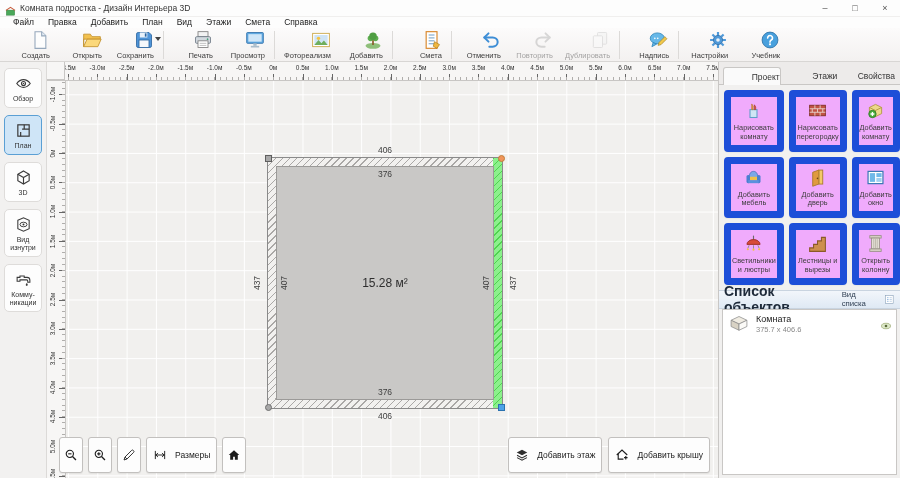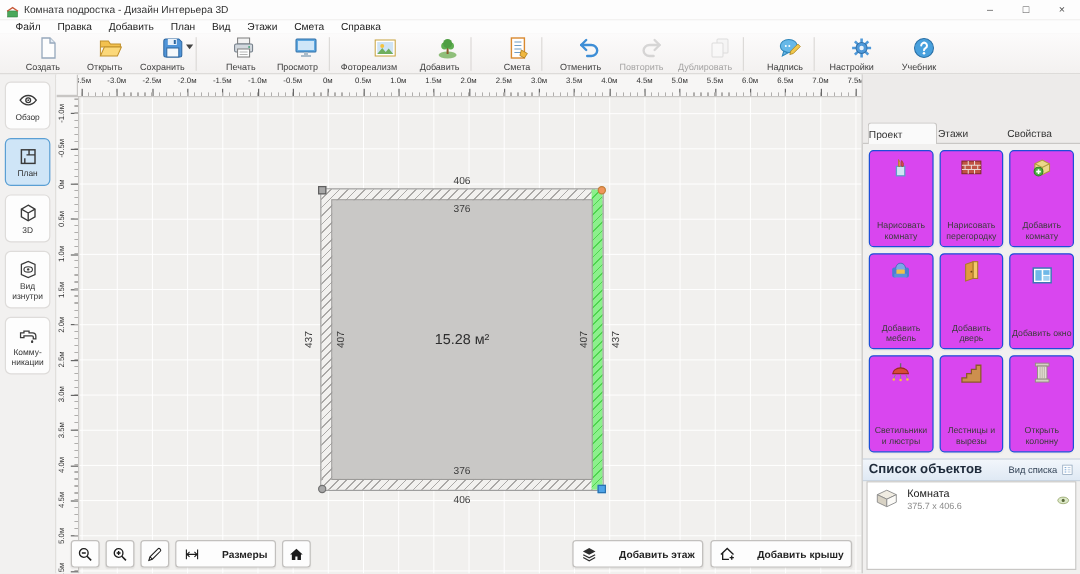--- a/index.html
+++ b/index.html
@@ -89,44 +89,44 @@
   .h-or{border:1px solid #c07f3a;background:#f0955a;border-radius:50%;}
   .h-bl{border:1px solid #2a72b0;background:#4da3e8;}
   .dim{position:absolute;font-size:8.5px;color:#3d3d3d;white-space:nowrap;}
   .dim.hz{left:0;right:0;text-align:center;}
   .dim.vt{top:50%;width:30px;height:10px;line-height:10px;margin-top:-5px;text-align:center;
           transform:rotate(-90deg);}
 
   
   .ct-left{position:absolute;left:12px;bottom:5px;display:flex;gap:5px;z-index:7;align-items:center;}
   .ct-right{position:absolute;right:8px;bottom:5px;display:flex;gap:6px;z-index:7;}
-  .cbtn{height:23px;background:#fdfdfd;border:1px solid #c2c0be;border-radius:3px;
-        display:flex;align-items:center;justify-content:center;gap:18px;padding:0 6px;
-        box-sizing:border-box;font-size:8.5px;color:#222;box-shadow:0 1px 1px rgba(0,0,0,.06);font-weight:bold;}
+  .cbtn{height:36px;background:#fdfdfd;border:1px solid #c2c0be;border-radius:3px;
+        display:flex;align-items:center;justify-content:center;gap:8px;padding:0 6px;
+        box-sizing:border-box;font-size:8.5px;color:#222;box-shadow:0 1px 1px rgba(0,0,0,.06);}
   .cbtn.sq{width:24px;padding:0;}
   .cicon{width:14px;height:14px;display:block;flex:none;}
 
   
   .panel{position:absolute;right:0;top:0;bottom:0;width:182px;background:#f1f0ef;
          border-left:1px solid #c9c7c5;box-sizing:border-box;display:flex;flex-direction:column;}
   .tabs{display:flex;padding:4px 4px 0 4px;background:#edebea;border-bottom:1px solid #c9c7c5;}
-  .tab{flex:1;text-align:left;font-size:8.5px;color:#333;padding:4px 0 3px 0;
-       border:1px solid transparent;border-bottom:none;border-radius:3px 3px 0 0;margin-top:35px;}
+  .tab{flex:1;text-align:right;font-size:8.5px;color:#333;padding:4px 0 3px 0;
+       border:1px solid transparent;border-bottom:none;border-radius:3px 3px 0 0;}
   .tab.active{background:#fafafa;border-color:#c9c7c5;position:relative;top:1px;}
   .sec-header{height:16px;line-height:16px;background:#ebeae9;border-bottom:1px solid #dcdad8;
               font-size:8.5px;font-weight:bold;color:#222;padding-left:6px;}
   .design-grid{display:grid;grid-template-columns:repeat(3,1fr);gap:5px;padding:5px;}
-  .dg-btn{background:#d946ef;border:1px solid #1d4ed8;border-radius:4px;min-height:52px;
+  .dg-btn{background:#f0abfc;border:7px solid #1d4ed8;border-radius:4px;min-height:52px;
           display:flex;flex-direction:column;align-items:center;justify-content:center;
-          padding:3px 1px;box-sizing:border-box;box-shadow:0 1px 1px rgba(0,0,0,.04);gap:31px;}
+          padding:3px 1px;box-sizing:border-box;box-shadow:0 1px 1px rgba(0,0,0,.04);}
   .dg-icon{width:21px;height:21px;display:block;}
   .dg-label{font-size:7.3px;color:#3c3c3c;text-align:center;line-height:1.2;margin-top:3px;}
   .obj-header{height:17px;background:linear-gradient(#f2f6fb,#dfe9f4);border-top:1px solid #c9d4e0;
               border-bottom:1px solid #c9d4e0;display:flex;align-items:center;padding:0 5px;}
-  .oh-title{font-size:11px;font-weight:bold;color:#1e2a3a;}
+  .oh-title{font-size:14px;font-weight:bold;color:#1e2a3a;}
   .oh-view{margin-left:auto;display:flex;align-items:center;gap:3px;font-size:7.8px;color:#2e3e52;}
   .oh-ico{width:11px;height:11px;display:block;}
   .objects-list{flex:1;margin:0 3px 3px 3px;background:#fff;border:1px solid #c9c7c5;overflow:hidden;}
   .obj-item{display:flex;align-items:center;padding:4px 4px;gap:5px;}
   .obj-icon{width:24px;height:20px;flex:none;}
   .obj-text{flex:1;min-width:0;}
   .obj-name{font-size:9px;color:#222;}
   .obj-size{font-size:7.5px;color:#8a8a8a;margin-top:1px;}
   .obj-eye{width:12px;height:12px;flex:none;}
 </style>

